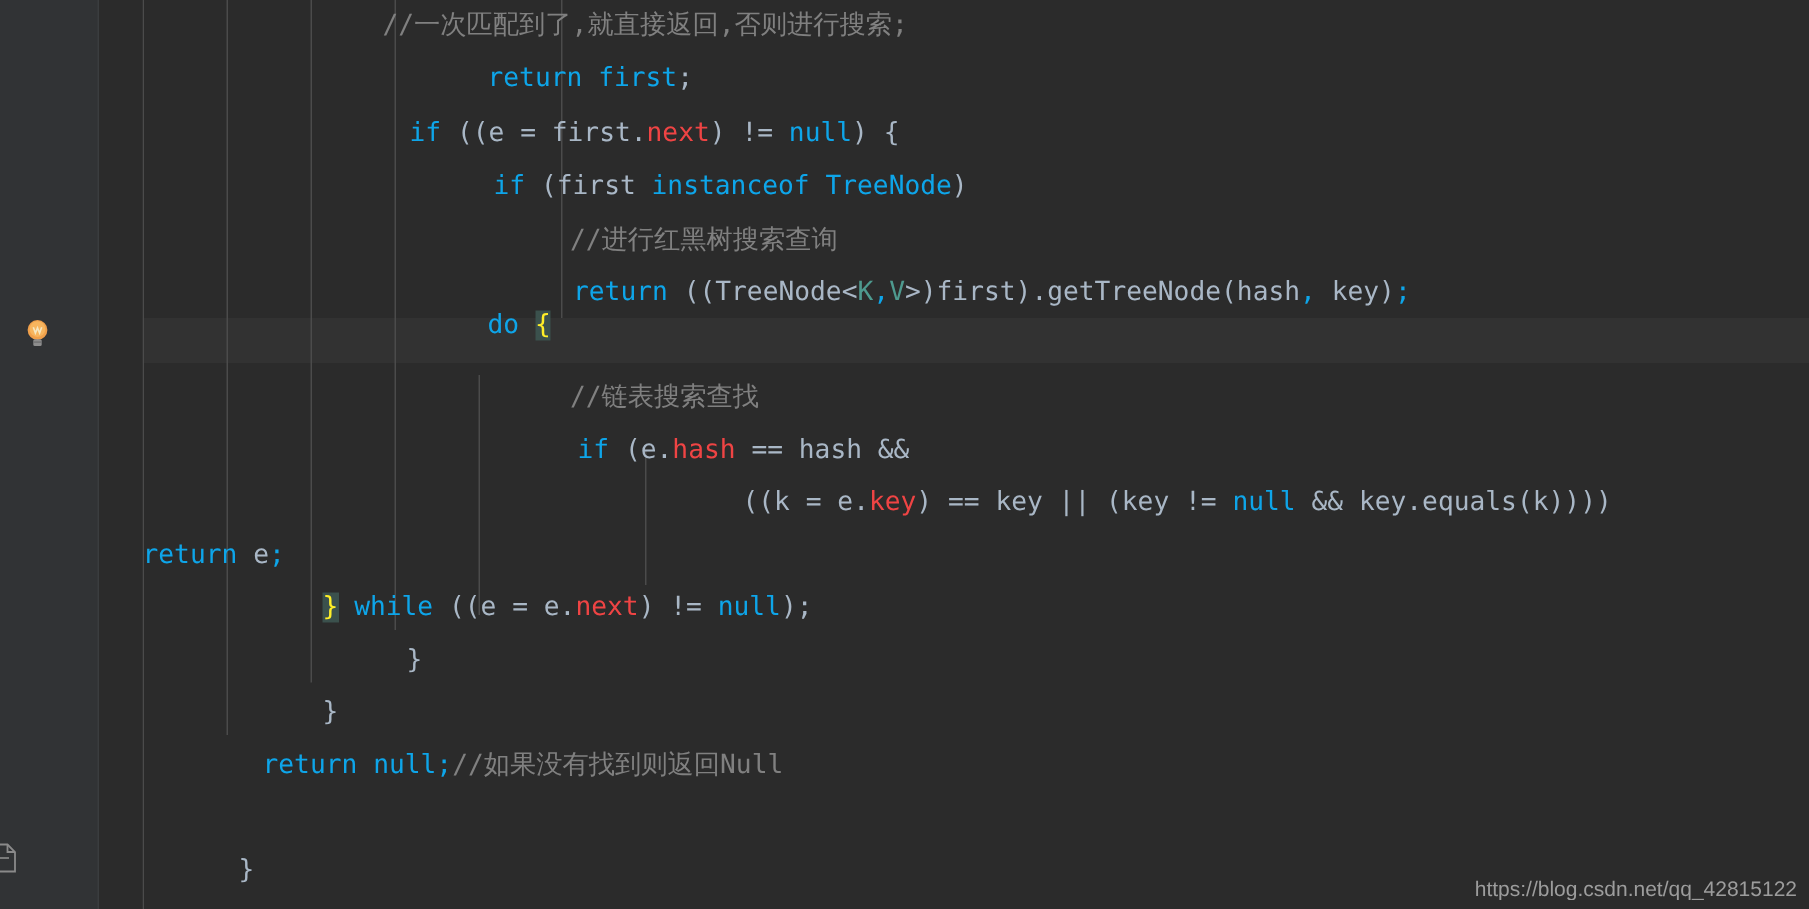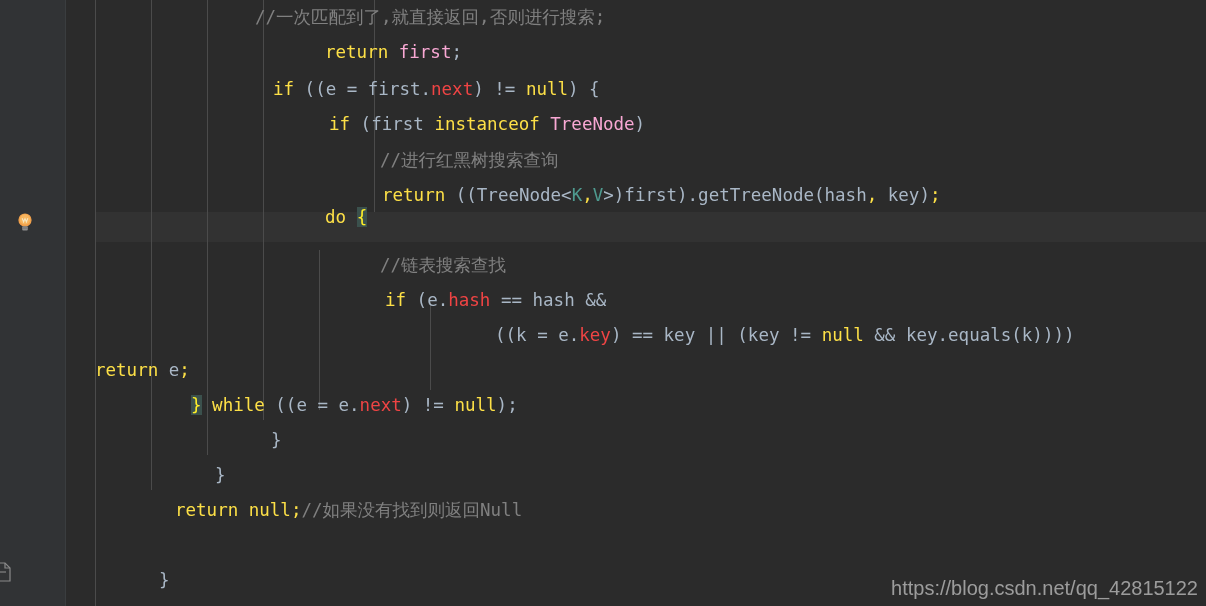--- a/index.html
+++ b/index.html
@@ -85,38 +85,38 @@
     height: 30px;
     line-height: 30px;
     white-space: pre;
     font-size: 17.5px;
     font-family: "DejaVu Sans Mono", "Liberation Mono", monospace;
     color: #a9b7c6;
     letter-spacing: 0px;
   }
 
   
-  .kw      { color: #fde047; }
-  .ident   { color: #f9a8d4; }
+  .kw      { color: #0ea5e9; }
+  .ident   { color: #0ea5e9; }
   .field   { color: #ef4444; }
   .gener   { color: #4e9a8f; }
   .comment { color: #808080; }
   .punct   { color: #a9b7c6; }
   .brace-hl {
     background: #3b514d;
     color: #ffef28;
   }
 
   
   .watermark {
     position: absolute;
     right: 8px;
     bottom: 6px;
     font-family: "Liberation Sans", sans-serif;
-    font-size: 20px;
+    font-size: 14px;
     color: #b0b0b0;
     opacity: 0.85;
     white-space: nowrap;
   }
 </style>
 </head>
 <body>
 
 <div id="editor">
 
@@ -162,21 +162,21 @@
         <div class="line" style="top: 37px; padding-left: 230px;"><span class="kw">return</span><span class="punct"> </span><span class="ident">first</span><span class="punct">;</span></div>
         <div class="line" style="top: 74px; padding-left: 178px;"><span class="kw">if</span><span class="punct"> ((e = first.</span><span class="field">next</span><span class="punct">) != </span><span class="kw">null</span><span class="punct">) {</span></div>
         <div class="line" style="top: 109px; padding-left: 234px;"><span class="kw">if</span><span class="punct"> (first </span><span class="kw">instanceof</span><span class="punct"> </span><span class="ident">TreeNode</span><span class="punct">)</span></div>
         <div class="line" style="top: 145px; padding-left: 285px;"><span class="comment">//进行红黑树搜索查询</span></div>
         <div class="line" style="top: 180px; padding-left: 287px;"><span class="kw">return</span><span class="punct"> ((TreeNode&lt;</span><span class="gener">K</span><span class="kw">,</span><span class="gener">V</span><span class="punct">&gt;)first).getTreeNode(hash</span><span class="kw">,</span><span class="punct"> key)</span><span class="kw">;</span></div>
         <div class="line" style="top: 202px; padding-left: 230px;"><span class="kw">do</span><span class="punct"> </span><span class="brace-hl">{</span></div>
         <div class="line" style="top: 250px; padding-left: 285px;"><span class="comment">//链表搜索查找</span></div>
         <div class="line" style="top: 285px; padding-left: 290px;"><span class="kw">if</span><span class="punct"> (e.</span><span class="field">hash</span><span class="punct"> == hash &amp;&amp;</span></div>
         <div class="line" style="top: 320px; padding-left: 400px;"><span class="punct">((k = e.</span><span class="field">key</span><span class="punct">) == key || (key != </span><span class="kw">null</span><span class="punct"> &amp;&amp; key.equals(k))))</span></div>
         <div class="line" style="top: 355px; "><span class="kw">return</span><span class="punct"> e</span><span class="kw">;</span></div>
-        <div class="line" style="top: 390px; padding-left: 96px;"><span class="brace-hl">}</span><span class="punct"> </span><span class="kw">while</span><span class="punct"> ((e = e.</span><span class="field">next</span><span class="punct">) != </span><span class="kw">null</span><span class="punct">);</span></div>
+        <div class="line" style="top: 390px; padding-left: 120px;"><span class="brace-hl">}</span><span class="punct"> </span><span class="kw">while</span><span class="punct"> ((e = e.</span><span class="field">next</span><span class="punct">) != </span><span class="kw">null</span><span class="punct">);</span></div>
         <div class="line" style="top: 425px; padding-left: 176px;"><span class="punct">}</span></div>
         <div class="line" style="top: 460px; padding-left: 120px;"><span class="punct">}</span></div>
         <div class="line" style="top: 495px; padding-left: 80px;"><span class="kw">return</span><span class="punct"> </span><span class="kw">null;</span><span class="comment">//如果没有找到则返回Null</span></div>
         <div class="line" style="top: 565px; padding-left: 64px;"><span class="punct">}</span></div>
       </div>
   </div>
 
   <div class="watermark">https://blog.csdn.net/qq_42815122</div>
 
 </div>

